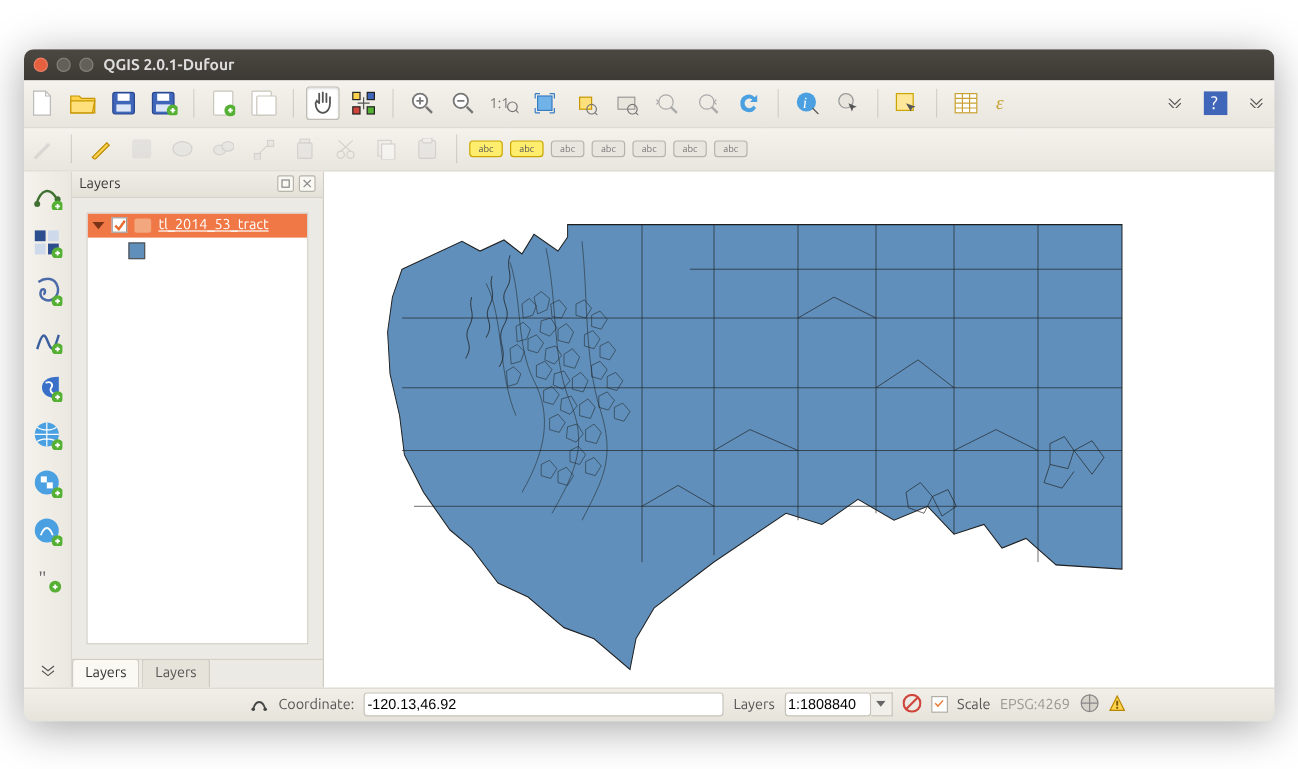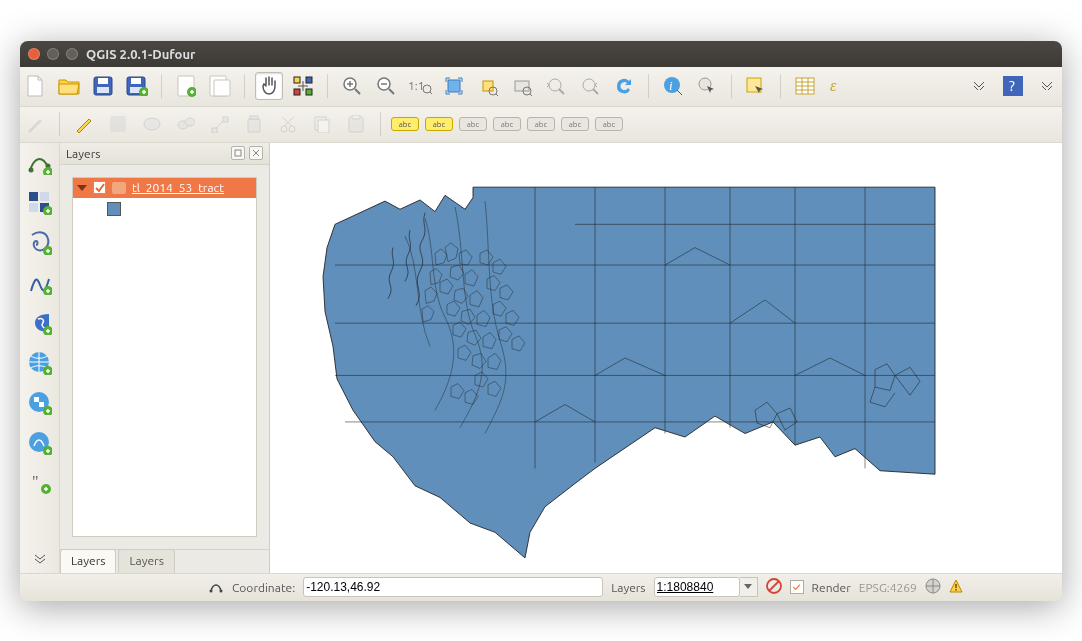--- a/index.html
+++ b/index.html
@@ -132,21 +132,21 @@
   .statusbar{
     height:28px;display:flex;align-items:center;gap:8px;
     padding:0 10px;background:linear-gradient(#f1efe9,#e6e3da);
     border-top:1px solid #dad7ce;font-size:12px;color:#555;
   }
   .stat-input{
     border:1px solid #c7c4bb;border-radius:3px;background:#fff;height:20px;
     padding:0 2px;text-align:left;font-size:12px;
   }
   .stat-input.coord{width:300px;}
-  .stat-input.scale{width:86px;text-decoration:underline;}
+  .stat-input.scale{width:72px;}
   .combo{display:flex;align-items:center;}
   .combo .caret{width:18px;height:20px;border:1px solid #c7c4bb;border-left:none;background:#f1efe9;display:flex;align-items:center;justify-content:center;}
   .chk2{width:14px;height:14px;border:1px solid #b0ada4;background:#fff;display:flex;align-items:center;justify-content:center;}
   .chk2.on::after{content:"✓";color:#f07b34;font-weight:bold;font-size:11px;line-height:1;}
   .status-spacer{width:170px;}
 </style>
 </head>
 <body>
 
 <div class="drop-shadow">
@@ -625,21 +625,21 @@
           <svg width="8" height="6">
             <path d="M0 0l4 5 4-5" fill="#666"></path>
           </svg>
         </div>
     </div>
     <div><svg width="16" height="16">
           <circle cx="8" cy="8" r="7" fill="none" stroke="#d0453b" stroke-width="1.8"></circle>
           <path d="M3 13L13 3" stroke="#d0453b" stroke-width="1.8"></path>
         </svg></div>
     <span class="chk2 on"></span>
-    <span>Render</span>
+    <span>Scale</span>
     <span style="color:#9a978c">EPSG:4269</span>
     <div><svg width="16" height="16">
           <circle cx="8" cy="8" r="7" fill="#d6d3ca" stroke="#888"></circle>
           <path d="M1 8h14M8 1v14" stroke="#888"></path>
         </svg></div>
     <div><svg width="14" height="14">
           <path d="M7 1L1 13h12z" fill="#ffd24d" stroke="#b88700"></path>
           <rect x="6.2" y="5" width="1.6" height="4" fill="#7a5700"></rect>
           <rect x="6.2" y="10" width="1.6" height="1.6" fill="#7a5700"></rect>
         </svg></div>

